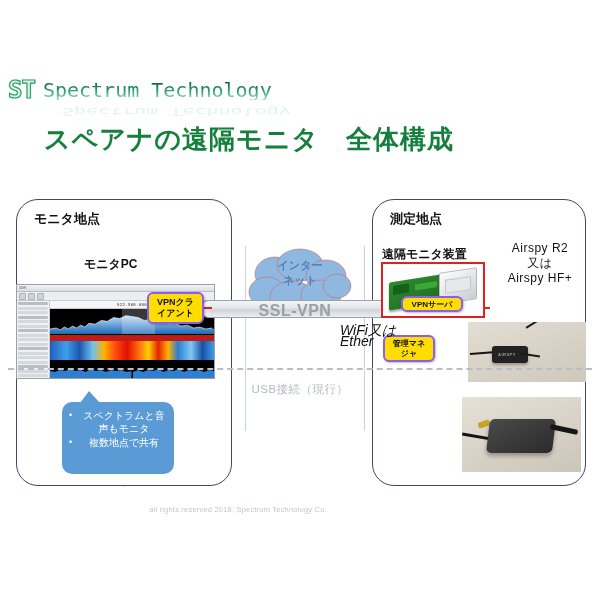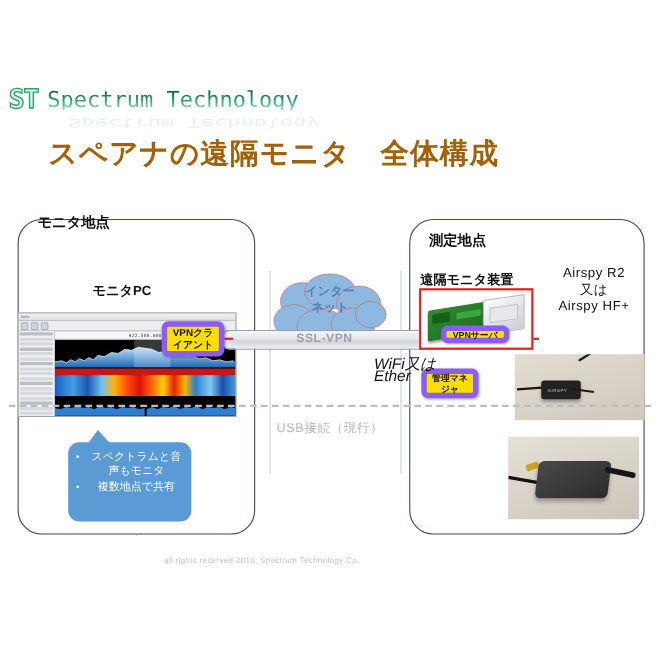--- a/index.html
+++ b/index.html
@@ -38,35 +38,35 @@
     font-size:20px;
     color:#bfe8d6;opacity:.45;
     transform:scaleY(-0.55);
     filter:blur(0.6px);
     pointer-events:none;
   }
 
   
   .page-title{
     position:absolute;left:44px;top:122px;
-    font-size:26px;font-weight:bold;color:#a16207;
+    font-size:26px;font-weight:bold;color:#15803d;
     letter-spacing:1px;white-space:nowrap;
   }
 
   
   .panel{
     position:absolute;border:1px solid #3c4a63;border-radius:22px;
     background:#fff;box-sizing:border-box;
   }
   #panel-left{left:16px;top:199px;width:216px;height:287px;}
   #panel-right{left:372px;top:199px;width:214px;height:287px;}
   .panel-title{
     position:absolute;font-size:13px;font-weight:bold;color:#111;white-space:nowrap;
   }
-  #left-panel-title{left:34px;top:193px;}
+  #left-panel-title{left:34px;top:210px;}
   #right-panel-title{left:390px;top:210px;}
 
   .sub-label{position:absolute;font-size:12px;font-weight:bold;color:#111;white-space:nowrap;}
   #monitor-pc-label{left:84px;top:256px;}
   #remote-device-label{left:382px;top:246px;}
 
   .airspy-label{
     position:absolute;left:492px;top:241px;width:96px;
     text-align:center;font-size:12px;color:#111;line-height:15px;
     font-family:"Liberation Sans",sans-serif;letter-spacing:.5px;
@@ -142,26 +142,26 @@
   #ssl-tube{
     position:absolute;left:200px;top:300px;width:190px;height:18px;
     background:linear-gradient(180deg,#f4f5f7 0%,#e3e5e9 45%,#cfd3d9 55%,#eceef1 100%);
     border:1px solid #9aa2ad;border-radius:9px;box-sizing:border-box;
   }
   #ssl-tube .cap{position:absolute;left:-1px;top:-1px;width:10px;height:18px;border:1px solid #9aa2ad;
     border-radius:9px 0 0 9px;border-right:none;background:rgba(255,255,255,.3);box-sizing:border-box;}
   #ssl-tube .cap.r{left:auto;right:-1px;border-radius:0 9px 9px 0;border:1px solid #9aa2ad;border-left:none;}
   #ssl-vpn-label{
     position:absolute;left:200px;top:302px;width:190px;text-align:center;
-    font-size:11px;font-weight:bold;color:#9aa0a8;letter-spacing:.5px;
+    font-size:16px;font-weight:bold;color:#9aa0a8;letter-spacing:.5px;
   }
 
   
   .yellow-callout{
-    position:absolute;background:#ffdd00;border:5px solid #8b5cf6;border-radius:6px;
+    position:absolute;background:#ffdd00;border:2px solid #8b5cf6;border-radius:6px;
     text-align:center;color:#111;font-weight:bold;box-sizing:border-box;
     display:flex;align-items:center;justify-content:center;
     box-shadow:1px 1px 2px rgba(0,0,0,.25);
   }
   #vpn-client-callout{left:147px;top:292px;width:57px;height:32px;font-size:9px;line-height:11px;}
   #vpn-server-callout{left:401px;top:296px;width:62px;height:16px;font-size:8px;}
   #manager-callout{left:383px;top:335px;width:52px;height:27px;font-size:8px;line-height:10px;}
 
   
   #blue-callout{

